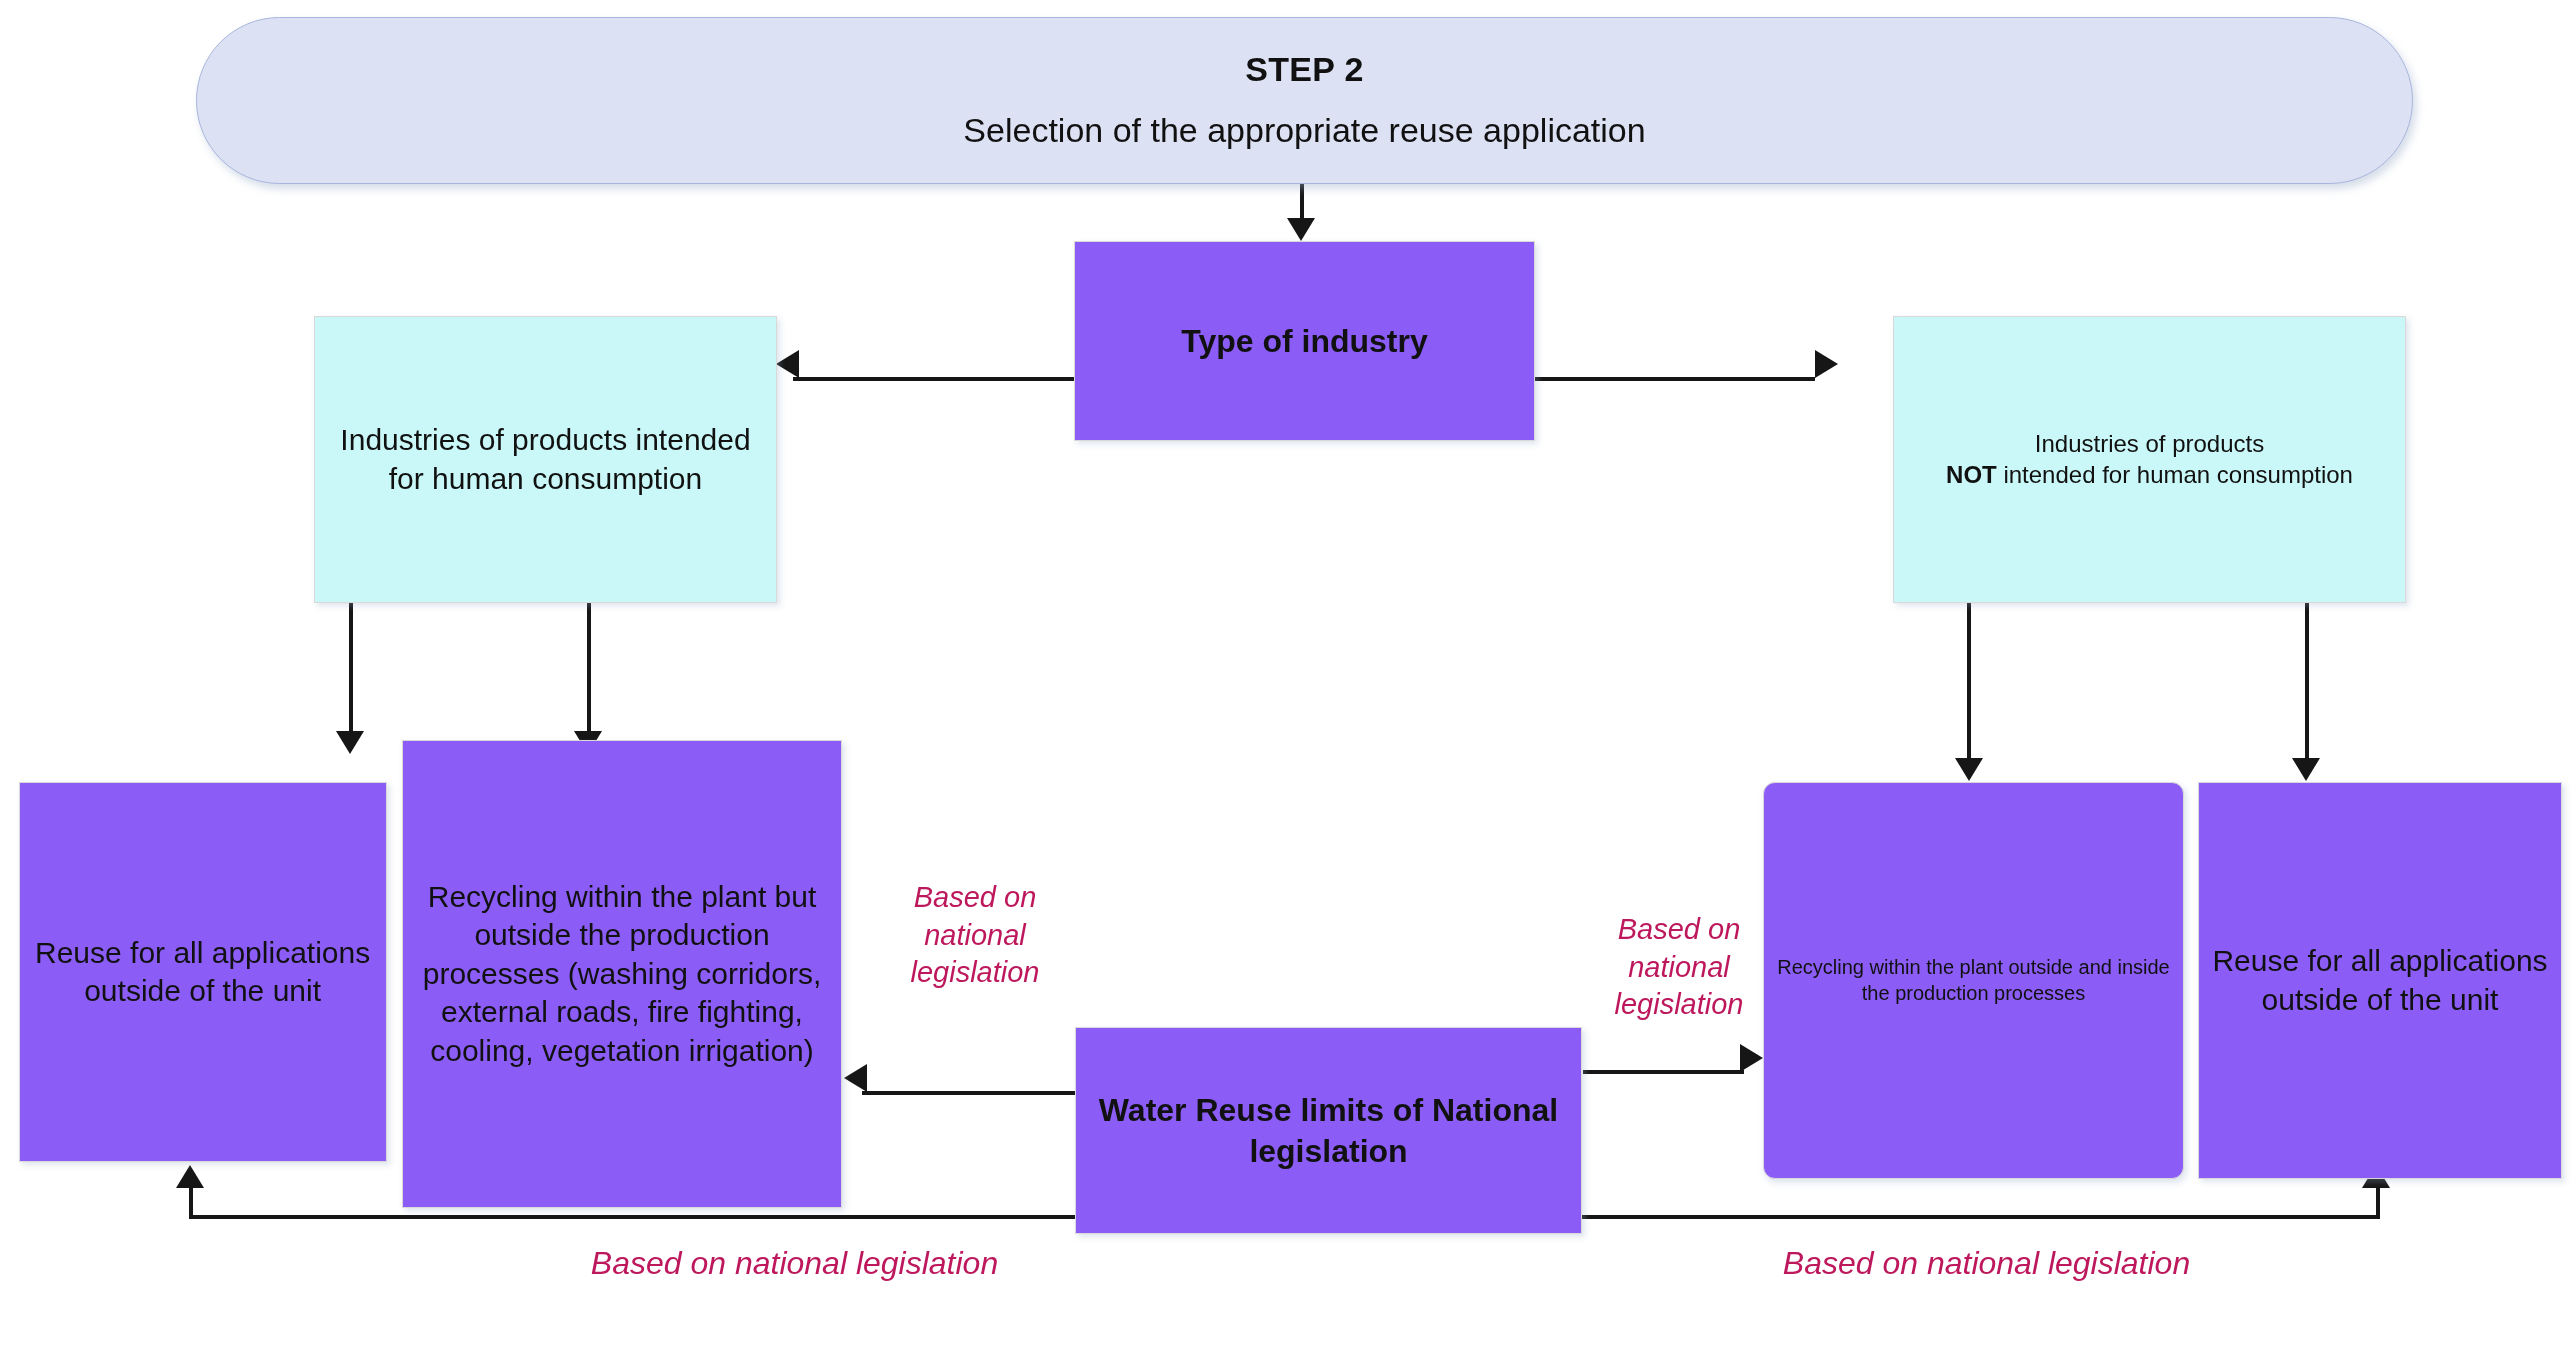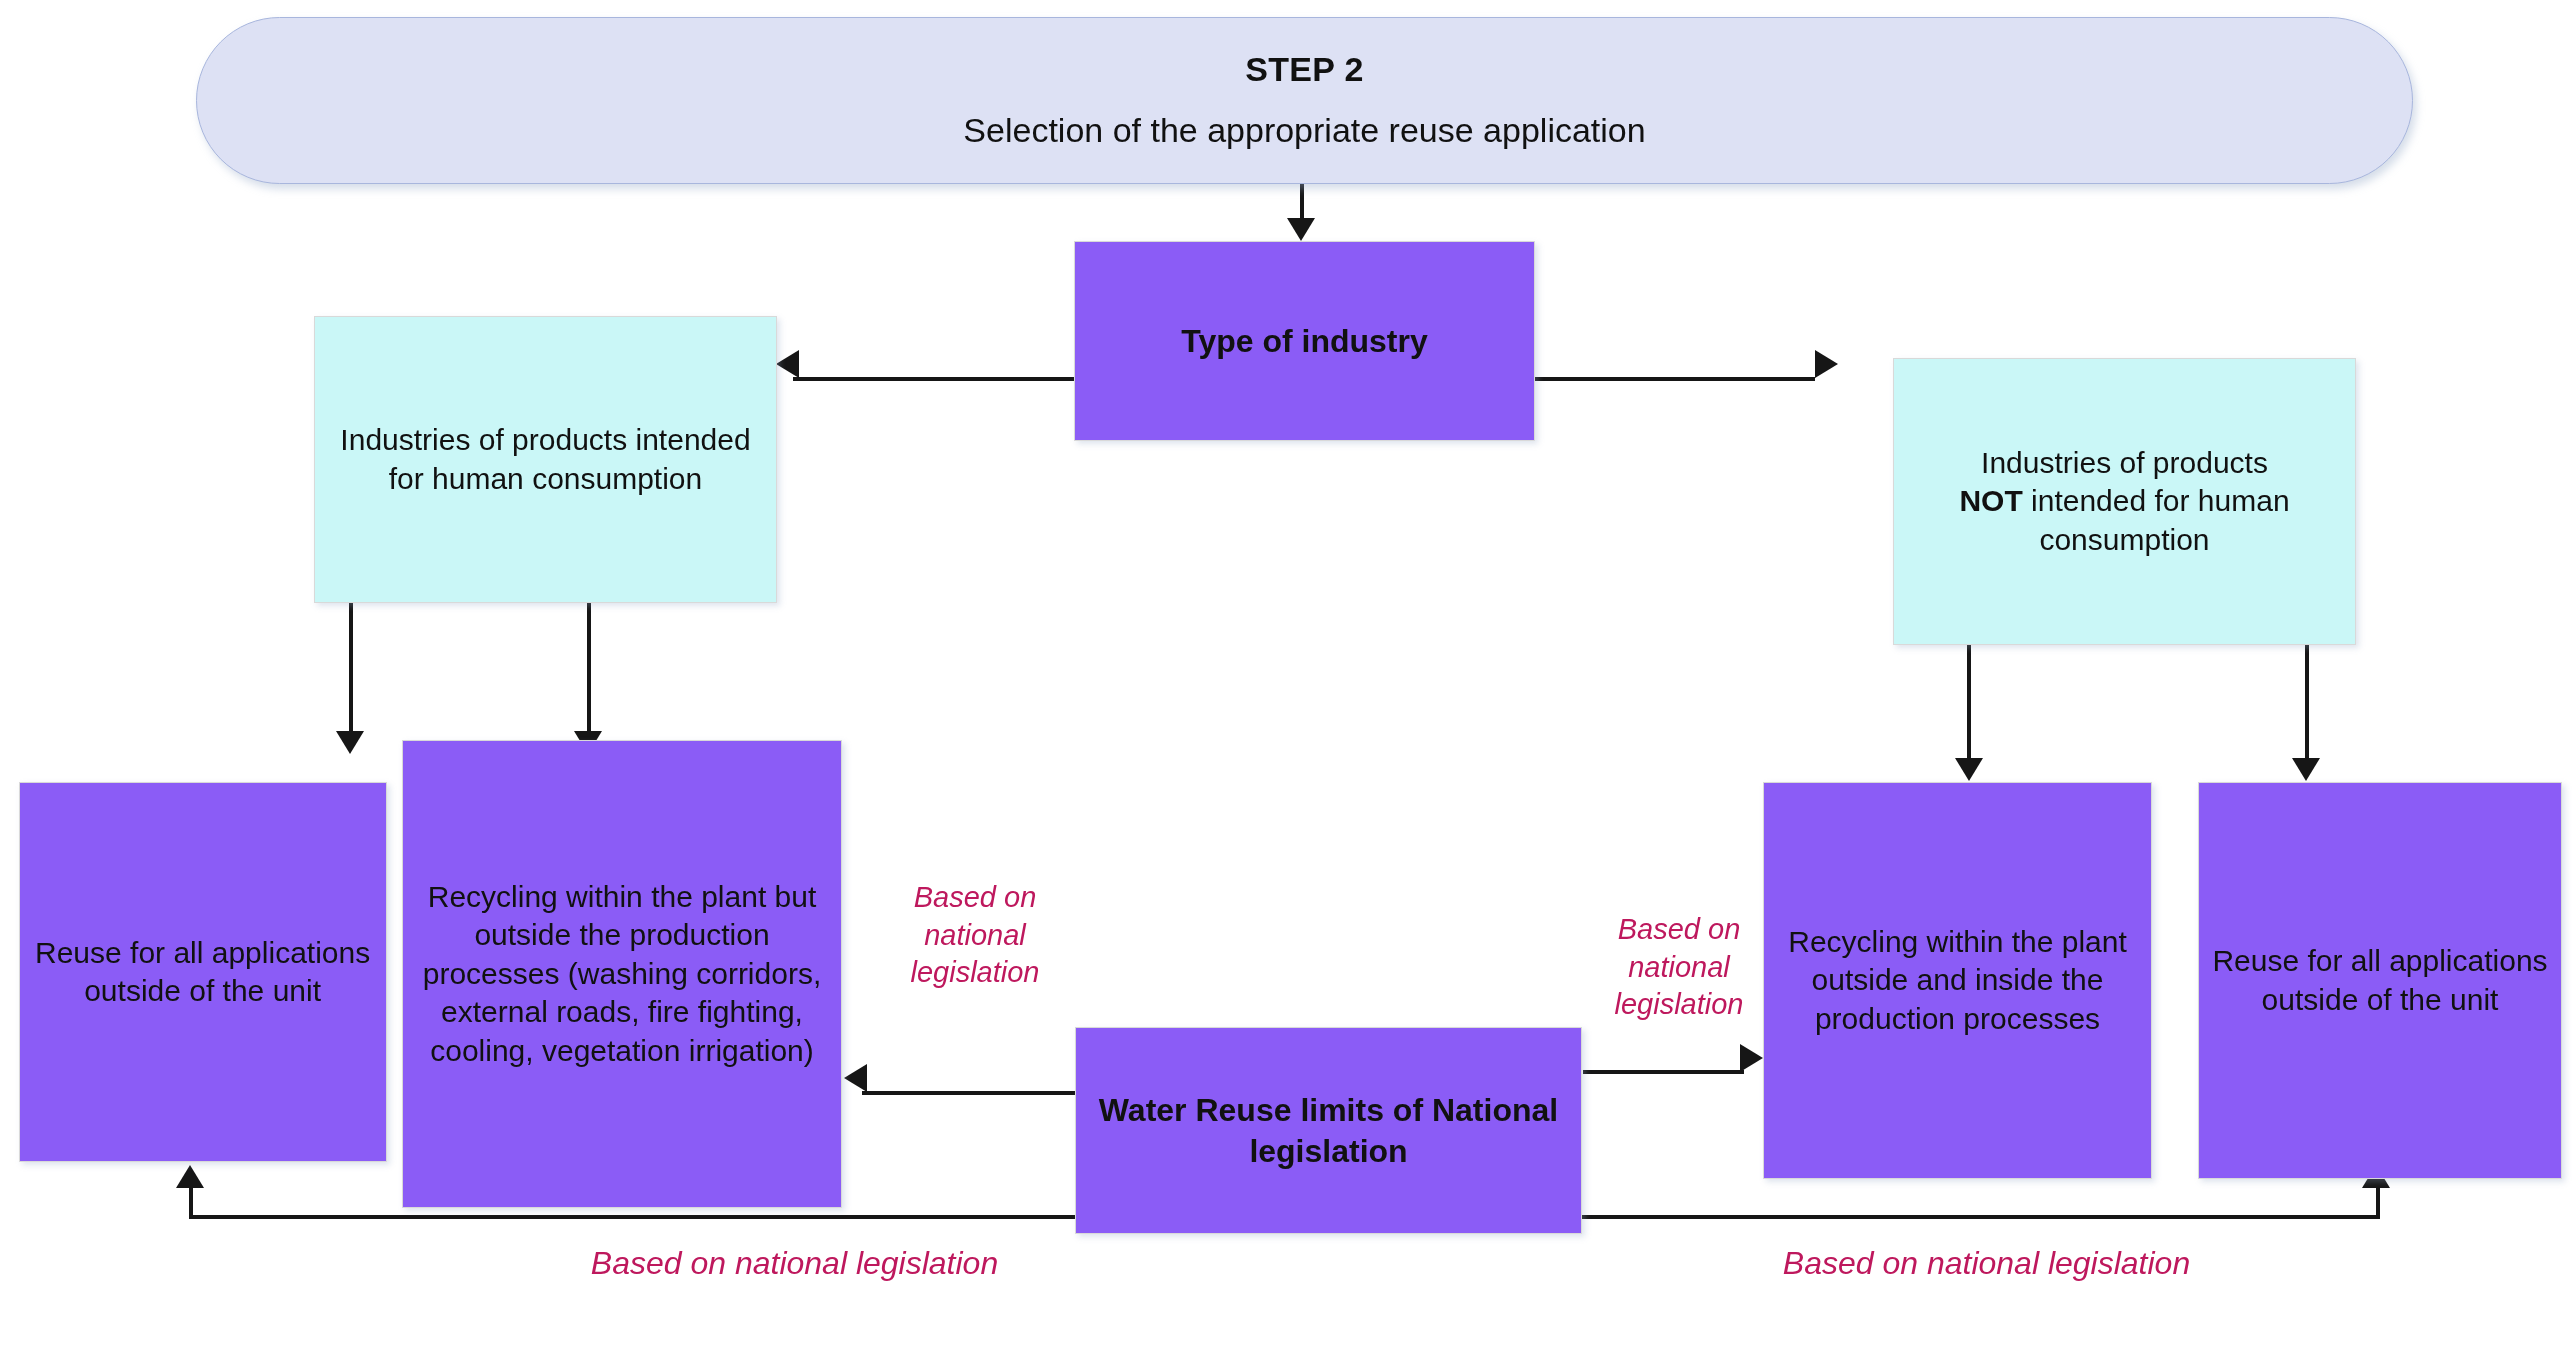--- a/index.html
+++ b/index.html
@@ -87,21 +87,21 @@
   <div class="ln ln-h" style="left:793px; top:377px; width:282px; height:4.2px;"></div>
   <div class="arw arw-left" style="left:776px; top:350px;"></div>
 
   <div class="ln ln-h" style="left:1533px; top:377px; width:282px; height:4.2px;"></div>
   <div class="arw arw-right" style="left:1815px; top:350px;"></div>
 
   <div class="node box-cyan" style="left:314px; top:316px; width:463px; height:287px; font-size:30px;">
     <span class="txt">Industries of products intended for human consumption</span>
   </div>
 
-  <div class="node box-cyan" style="left:1893px; top:316px; width:463px; height:287px; font-size:30px;margin-top:42px;">
+  <div class="node box-cyan" style="left:1893px; top:316px; width:513px; height:287px; font-size:24px;">
     <span class="txt"><span>Industries of products</span><br><span class="bold">NOT</span><span> intended for human consumption</span></span>
   </div>
 
   <div class="ln ln-v" style="left:349px; top:603px; width:4.2px; height:135px;"></div>
   <div class="arw arw-down" style="left:336px; top:731px;"></div>
 
   <div class="ln ln-v" style="left:587px; top:603px; width:4.2px; height:135px;"></div>
   <div class="arw arw-down" style="left:574px; top:731px;"></div>
 
   <div class="ln ln-v" style="left:1967px; top:603px; width:4.2px; height:162px;"></div>
@@ -111,21 +111,21 @@
   <div class="arw arw-down" style="left:2292px; top:758px;"></div>
 
   <div class="node box-green" style="left:18.6px; top:782px; width:368px; height:380px; font-size:30px;">
     <span class="txt">Reuse for all applications outside of the unit</span>
   </div>
 
   <div class="node box-green" style="left:402px; top:740px; width:440px; height:468px; font-size:30px;">
     <span class="txt">Recycling within the plant but outside the production processes (washing corridors, external roads, fire fighting, cooling, vegetation irrigation)</span>
   </div>
 
-  <div class="node box-green" style="left:1763px; top:782px; width:389px; height:397px; font-size:30px;">
+  <div class="node box-green" style="left:1763px; top:782px; width:421px; height:397px; font-size:20px;border-radius:12px;">
     <span class="txt">Recycling within the plant outside and inside the production processes</span>
   </div>
 
   <div class="node box-green" style="left:2198px; top:782px; width:364px; height:397px; font-size:30px;">
     <span class="txt">Reuse for all applications outside of the unit</span>
   </div>
 
   <div class="node box-yellow" style="left:1075px; top:1015px; width:507px; height:207px; font-size:32px;margin-top:12px;">
     <span class="txt bold">Water Reuse limits of National legislation</span>
   </div>

